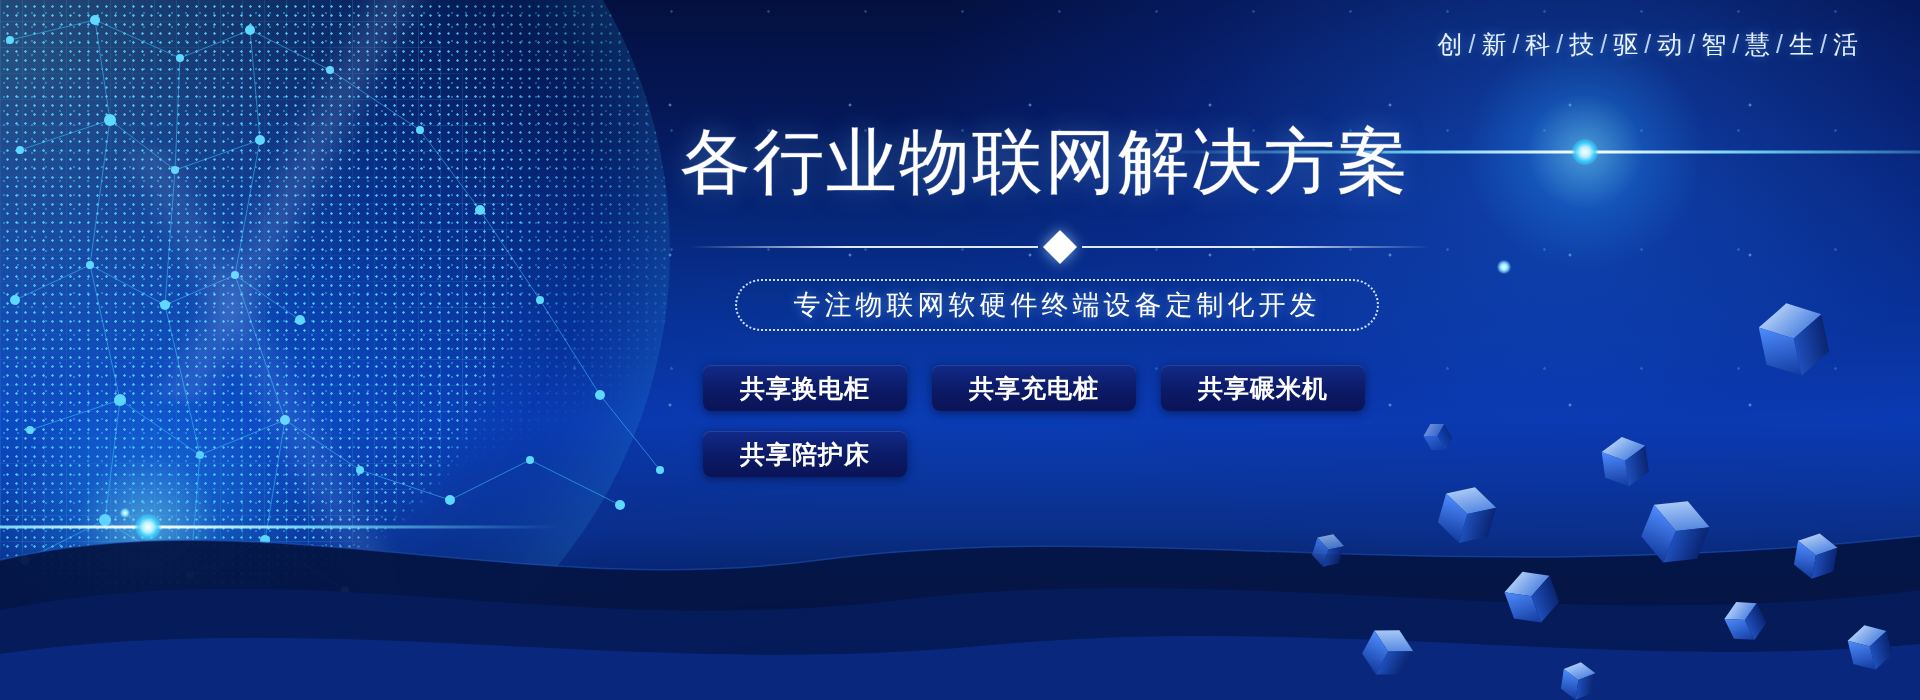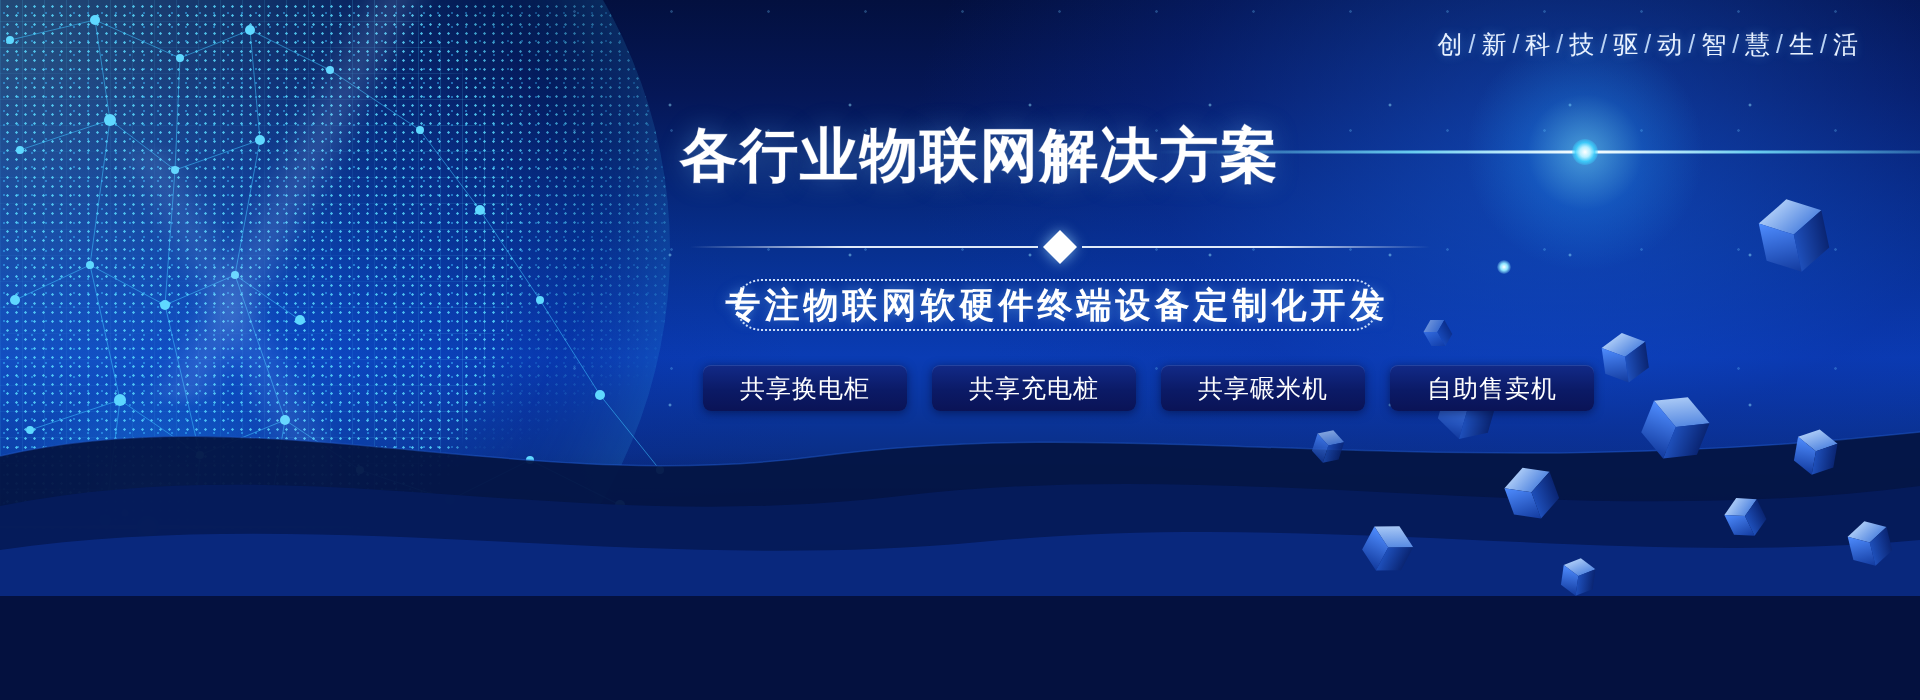--- a/index.html
+++ b/index.html
@@ -1,20 +1,20 @@
 <!DOCTYPE html>
 <html><head>
 <meta charset="utf-8">
 <style>
   html,body{margin:0;padding:0;background:#04113f;}
   body{font-family:"Liberation Sans","DejaVu Sans",sans-serif;}
 
   .banner{
     position:relative;
-    width:1920px;height:596px;
+    width:1920px;height:700px;
     overflow:hidden;
     background:
       radial-gradient(ellipse 900px 620px at 1560px 150px, rgba(25,95,225,0.55) 0%, rgba(12,50,170,0.28) 45%, rgba(0,0,0,0) 72%),
       radial-gradient(ellipse 820px 560px at 210px 470px, rgba(18,90,220,0.42) 0%, rgba(8,40,150,0.20) 50%, rgba(0,0,0,0) 75%),
       linear-gradient(180deg,#03103f 0%,#051757 16%,#07308f 42%,#0a3cb4 60%,#0a2f88 76%,#051a52 88%,#030d33 100%),
       #04113f;
   }
 
   
   .layer{position:absolute;inset:0;pointer-events:none;}
@@ -117,22 +117,22 @@
   .eyebrow{
     position:absolute;right:60px;top:28px;
     font-size:25px;letter-spacing:2px;color:#e9f2ff;
     white-space:nowrap;
     text-shadow:0 0 10px rgba(110,190,255,.45);
   }
   .eyebrow .sep{color:#b9d3f5;margin:0 4px;font-weight:300;}
 
   .headline{
     position:absolute;left:680px;top:126px;
-    font-size:58px;line-height:1;
-    font-weight:700;color:#ffffff;
+    font-size:71px;line-height:1;
+    font-weight:400;color:#ffffff;
     letter-spacing:2px;white-space:nowrap;
     font-family:"Liberation Sans","DejaVu Sans",sans-serif;
     text-shadow:0 0 26px rgba(120,200,255,.40), 0 3px 0 rgba(10,40,120,.45);
     -webkit-text-stroke:1px rgba(255,255,255,.25);
   }
 
   .divider{
     position:absolute;left:690px;top:230px;width:740px;height:34px;
     display:flex;align-items:center;justify-content:center;
   }
@@ -144,34 +144,34 @@
   }
 
   .subtitle-pill{
     position:absolute;left:735px;top:279px;
     width:640px;height:48px;
     border:2px dotted rgba(225,238,255,.92);
     border-radius:26px;
     display:flex;align-items:center;justify-content:center;
   }
   .subtitle-text{
-    font-size:35px;font-weight:700;color:#ffffff;letter-spacing:4px;
+    font-size:27px;font-weight:400;color:#ffffff;letter-spacing:4px;
     white-space:nowrap;text-shadow:0 0 12px rgba(130,200,255,.5);
   }
 
   .btn-rows{position:absolute;left:703px;top:365px;}
   .btn-row{display:flex;gap:25px;margin-bottom:20px;}
   .pill-btn{
     min-width:160px;height:46px;
     padding:0 22px;
     display:flex;align-items:center;justify-content:center;
     background:linear-gradient(180deg,#122a88 0%,#0b1a66 55%,#0a1356 100%);
     border-radius:8px;
     box-shadow:0 2px 10px rgba(2,10,50,.55), inset 0 1px 0 rgba(120,170,255,.20);
-    color:#ffffff;font-size:25px;font-weight:400;letter-spacing:1px;
+    color:#ffffff;font-size:25px;font-weight:700;letter-spacing:1px;
     white-space:nowrap;cursor:pointer;
   }
 </style>
 </head>
 <body>
 
 <div class="banner">
 
   <div class="layer">
 
@@ -351,20 +351,20 @@
 
     <div class="subtitle-pill">
       <span class="subtitle-text">专注物联网软硬件终端设备定制化开发</span>
     </div>
 
     <div class="btn-rows">
         <div class="btn-row">
           <div class="pill-btn">共享换电柜</div>
           <div class="pill-btn">共享充电桩</div>
           <div class="pill-btn">共享碾米机</div>
-          <div class="pill-btn">自助售卖机</div>
         </div>
         <div class="btn-row">
+          <div class="pill-btn">共享陪护床</div>
         </div>
       </div>
 
   </div>
 </div>
 
 </body></html>

